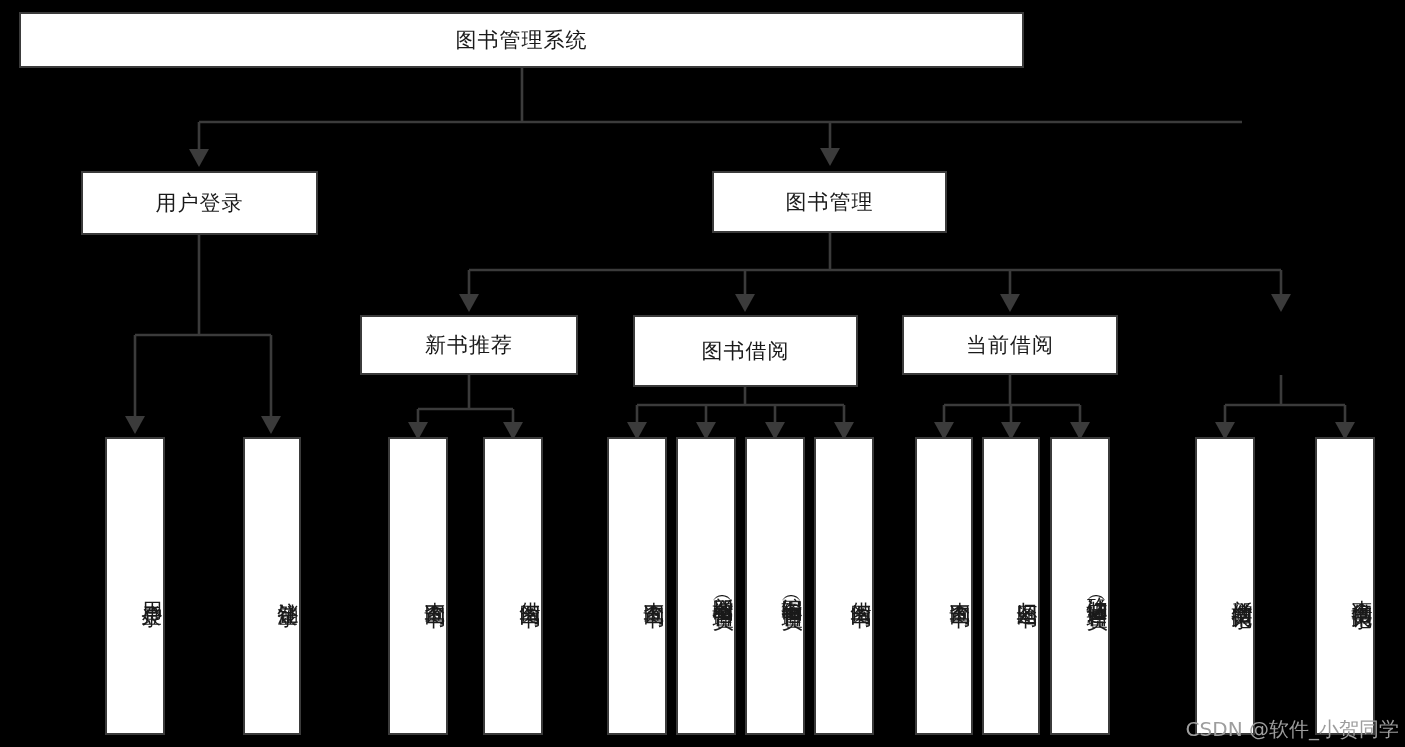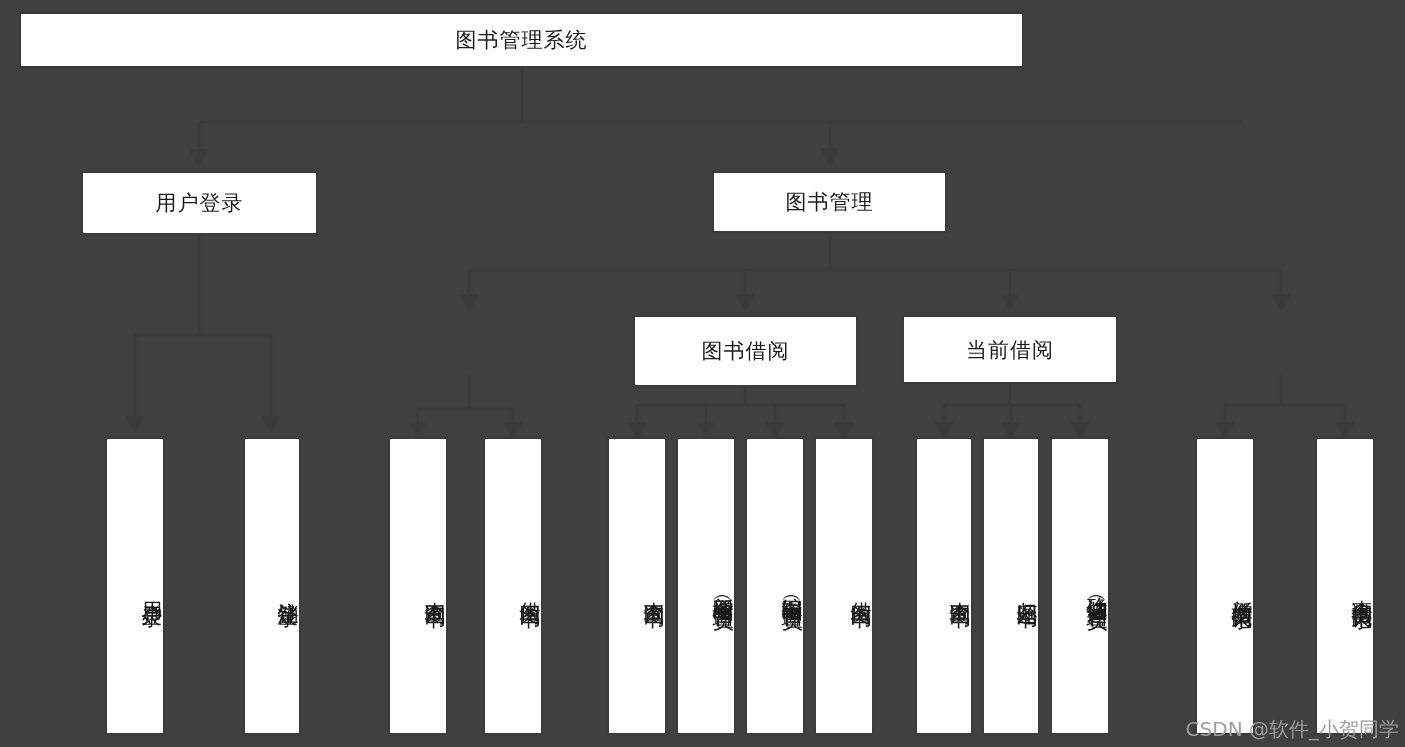--- a/index.html
+++ b/index.html
@@ -7,21 +7,21 @@
     padding: 0;
     background: #ffffff;
   }
   body {
     font-family: "DejaVu Sans", "Liberation Sans", sans-serif;
   }
   #diagram-root {
     position: relative;
     width: 1405px;
     height: 747px;
-    background: #404040;
+    background: #000000;
     overflow: hidden;
   }
   #edge-layer {
     position: absolute;
     left: 0;
     top: 0;
     width: 1405px;
     height: 747px;
   }
   .node {
@@ -116,22 +116,23 @@
       <path d="M1225,405 L1225,430" marker-end="url(#arrowhead)"></path>
       <path d="M1345,405 L1345,430" marker-end="url(#arrowhead)"></path>
     </g>
   </svg>
 
   <div class="node node-h" id="n-root" style="left: 19px; top: 12px; width: 1005px; height: 56px;">图书管理系统</div>
 
   <div class="node node-h" id="n-l2-0" style="left: 81px; top: 171px; width: 237px; height: 64px;">用户登录</div>
   <div class="node node-h" id="n-l2-1" style="left: 712px; top: 171px; width: 235px; height: 62px;">图书管理</div>
 
+  <div class="node node-h" id="n-l3-0" style="left: 360px; top: 315px; width: 218px; height: 60px;">新书推荐</div>
   <div class="node node-h" id="n-l3-1" style="left: 633px; top: 315px; width: 225px; height: 72px;">图书借阅</div>
-  <div class="node node-h" id="n-l3-2" style="left: 902px; top: 315px; width: 216px; height: 69px;">当前借阅</div>
+  <div class="node node-h" id="n-l3-2" style="left: 902px; top: 315px; width: 216px; height: 60px;">当前借阅</div>
 
   <div class="node node-v" id="n-leaf-0" style="left: 105px; top: 437px; width: 60px; height: 298px;">用户登录</div>
   <div class="node node-v" id="n-leaf-1" style="left: 243px; top: 437px; width: 58px; height: 298px;">注销登录</div>
   <div class="node node-v" id="n-leaf-2" style="left: 388px; top: 437px; width: 60px; height: 298px;">查询图书</div>
   <div class="node node-v" id="n-leaf-3" style="left: 483px; top: 437px; width: 60px; height: 298px;">借阅图书</div>
   <div class="node node-v" id="n-leaf-4" style="left: 607px; top: 437px; width: 60px; height: 298px;">查询图书</div>
   <div class="node node-v long" id="n-leaf-5" style="left: 676px; top: 437px; width: 60px; height: 298px;">新增图书（管理员）</div>
   <div class="node node-v long" id="n-leaf-6" style="left: 745px; top: 437px; width: 60px; height: 298px;">编辑图书（管理员）</div>
   <div class="node node-v" id="n-leaf-7" style="left: 814px; top: 437px; width: 60px; height: 298px;">借阅图书</div>
   <div class="node node-v" id="n-leaf-8" style="left: 915px; top: 437px; width: 58px; height: 298px;">查询图书</div>

